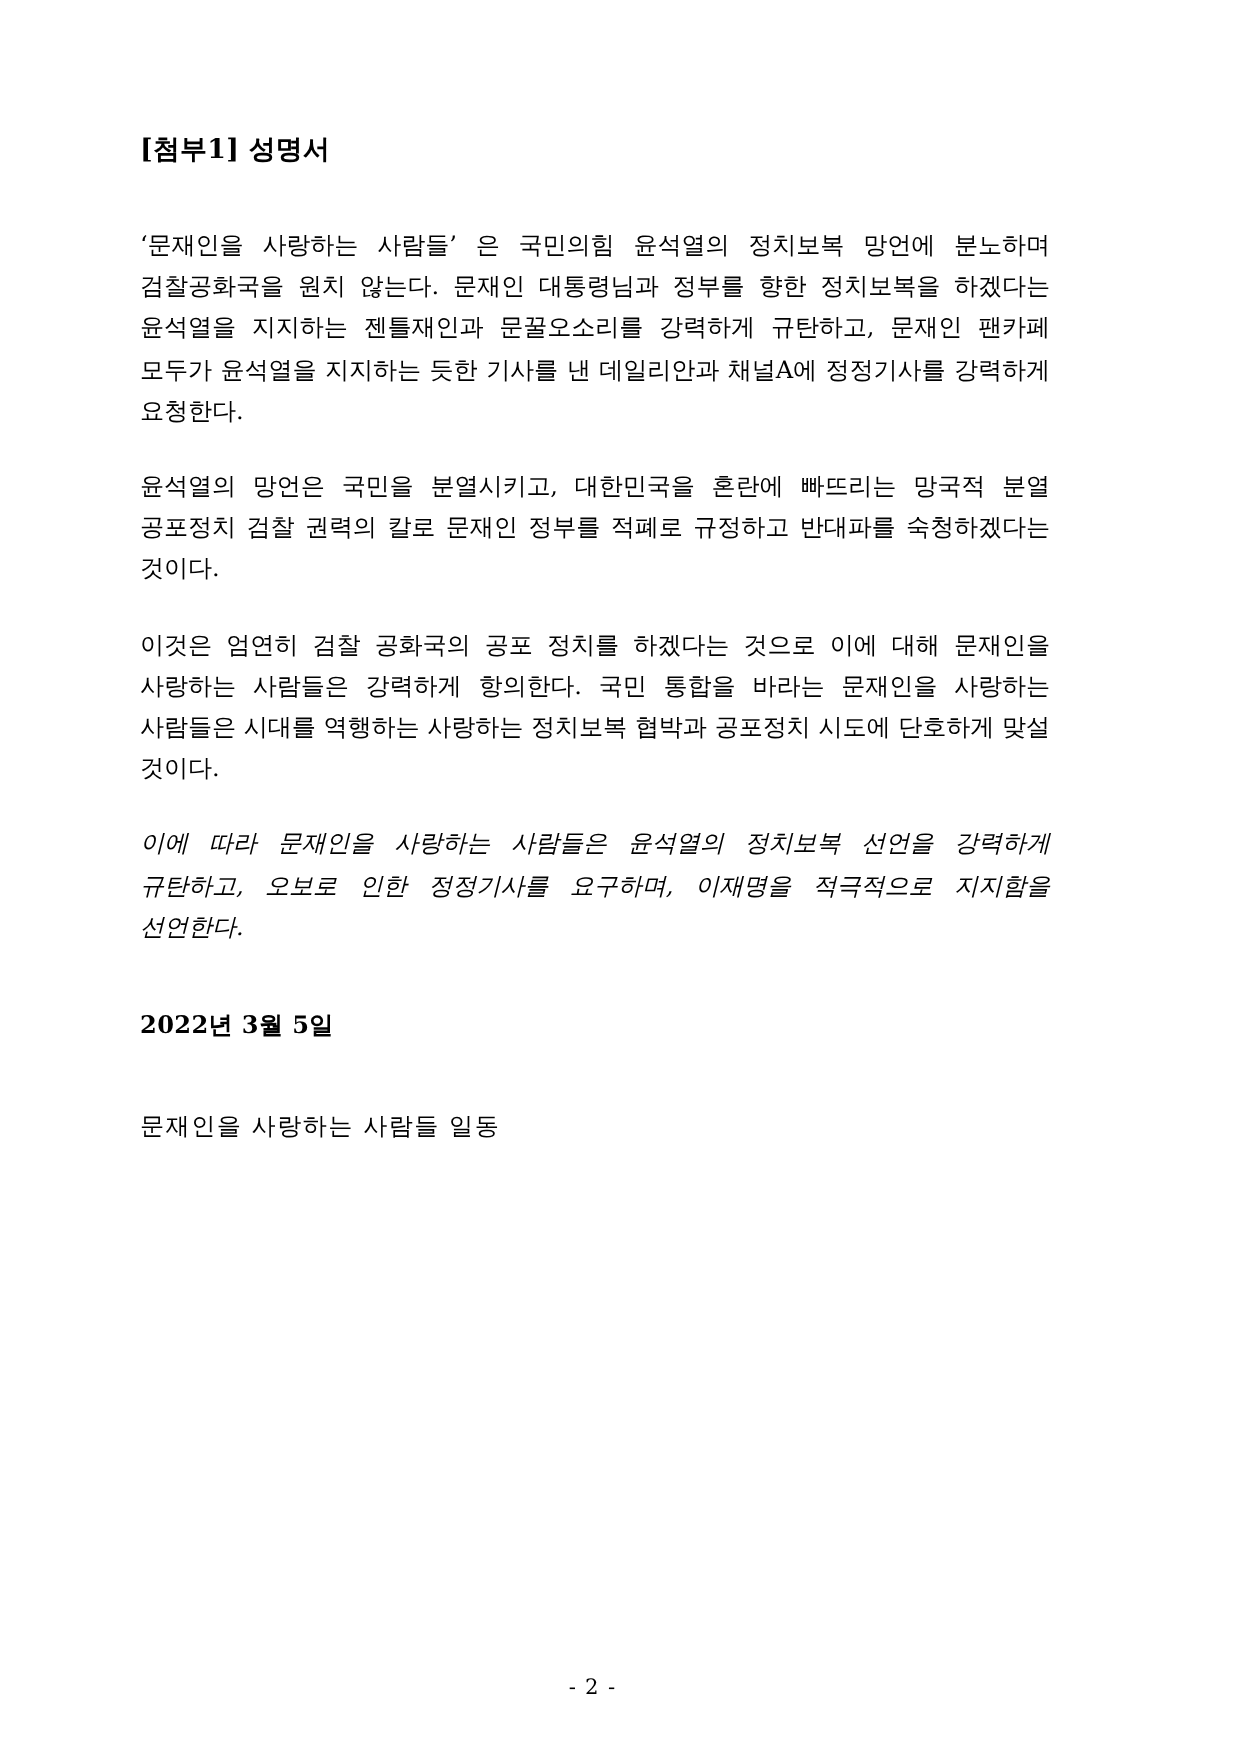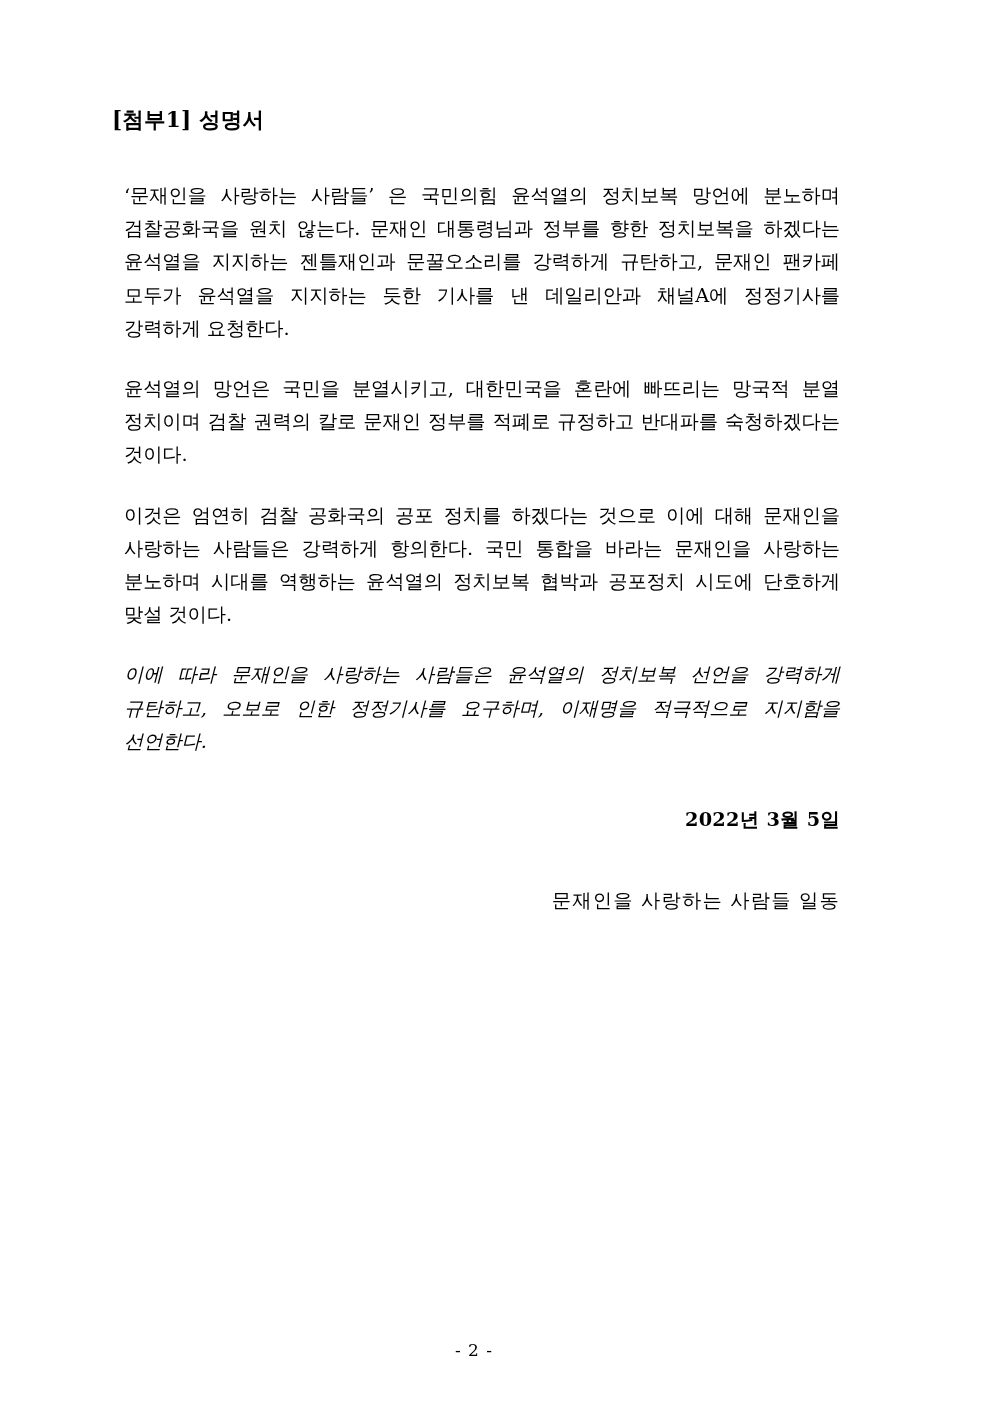--- a/index.html
+++ b/index.html
@@ -30,33 +30,33 @@
     letter-spacing: 0.2px;
     margin: 0 0 0 0;
     line-height: 1.4;
   }
   .body-block {
     margin-top: 44px;
   }
   p.para {
     font-size: 19.3px;
     line-height: 1.72;
-    margin: 0 0 27px 12px;
+    margin: 0 0 27px 0;
     text-align: justify;
     text-justify: inter-character;
     word-break: keep-all;
     letter-spacing: -0.1px;
   }
   p.para:last-child {
     margin-bottom: 0;
     font-style: italic;
   }
   .sign-block {
     margin-top: 46px;
-    text-align: right;
+    text-align: left;
   }
   .sign-date {
     font-size: 19.3px;
     font-weight: bold;
     line-height: 1.7;
     margin: 0;
     letter-spacing: 0.3px;
   }
   .sign-name {
     font-size: 19.3px;
@@ -77,22 +77,22 @@
 </style>
 </head>
 <body>
 
 <div class="page">
 
   <h1 class="doc-title">[첨부1] 성명서</h1>
 
   <div class="body-block">
     <p class="para">‘문재인을 사랑하는 사람들’ 은 국민의힘 윤석열의 정치보복 망언에 분노하며 검찰공화국을 원치 않는다. 문재인 대통령님과 정부를 향한 정치보복을 하겠다는 윤석열을 지지하는 젠틀재인과 문꿀오소리를 강력하게 규탄하고, 문재인 팬카페 모두가 윤석열을 지지하는 듯한 기사를 낸 데일리안과 채널A에 정정기사를 강력하게 요청한다.</p>
-    <p class="para">윤석열의 망언은 국민을 분열시키고, 대한민국을 혼란에 빠뜨리는 망국적 분열 정치이며 검찰 권력의 칼로 문재인 정부를 적폐로 규정하고 반대파를 숙청하겠다는 것이다.</p>
-    <p class="para">이것은 엄연히 검찰 공화국의 공포 정치를 하겠다는 것으로 이에 대해 문재인을 사랑하는 사람들은 강력하게 항의한다. 국민 통합을 바라는 문재인을 사랑하는 분노하며 시대를 역행하는 윤석열의 정치보복 협박과 공포정치 시도에 단호하게 맞설 것이다.</p>
+    <p class="para">윤석열의 망언은 국민을 분열시키고, 대한민국을 혼란에 빠뜨리는 망국적 분열 공포정치 검찰 권력의 칼로 문재인 정부를 적폐로 규정하고 반대파를 숙청하겠다는 것이다.</p>
+    <p class="para">이것은 엄연히 검찰 공화국의 공포 정치를 하겠다는 것으로 이에 대해 문재인을 사랑하는 사람들은 강력하게 항의한다. 국민 통합을 바라는 문재인을 사랑하는 사람들은 시대를 역행하는 사랑하는 정치보복 협박과 공포정치 시도에 단호하게 맞설 것이다.</p>
     <p class="para">이에 따라 문재인을 사랑하는 사람들은 윤석열의 정치보복 선언을 강력하게 규탄하고, 오보로 인한 정정기사를 요구하며, 이재명을 적극적으로 지지함을 선언한다.</p>
   </div>
 
   <div class="sign-block">
     <p class="sign-date">2022년 3월 5일</p>
     <p class="sign-name">문재인을 사랑하는 사람들 일동</p>
   </div>
 
   <div class="page-number">- 2 -</div>
 

